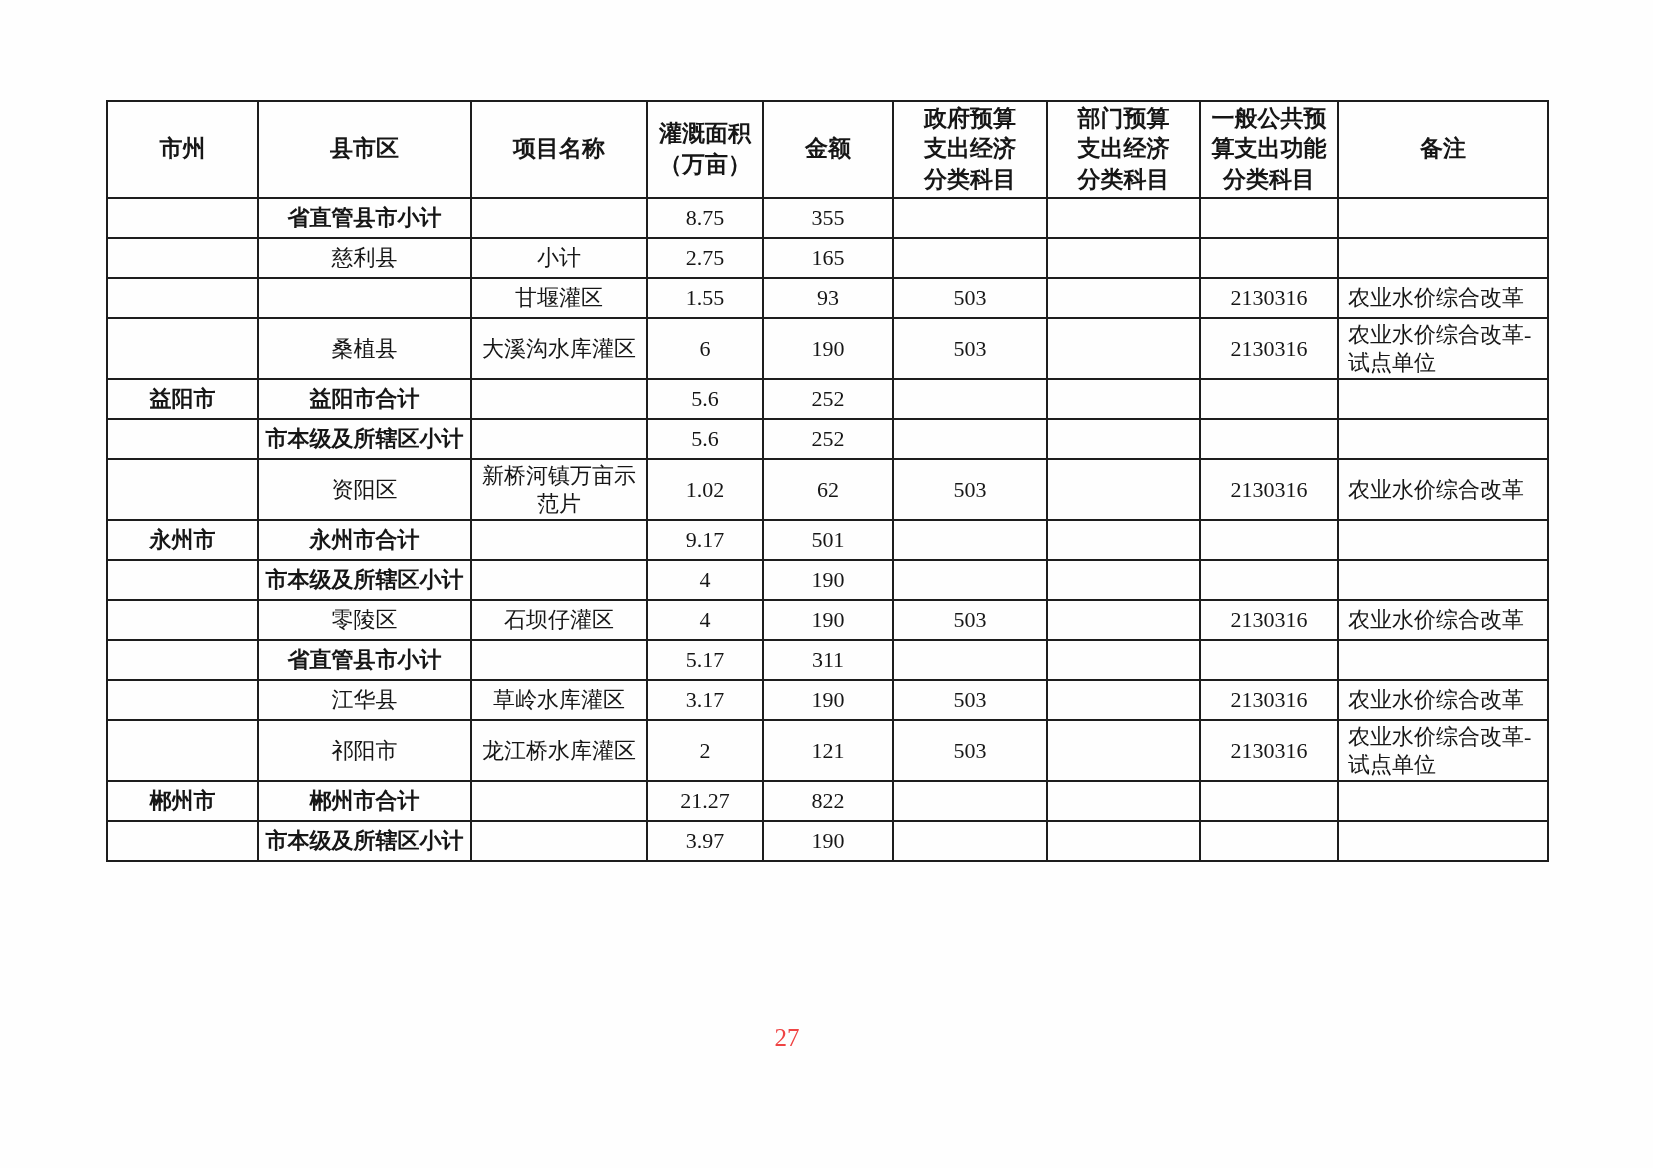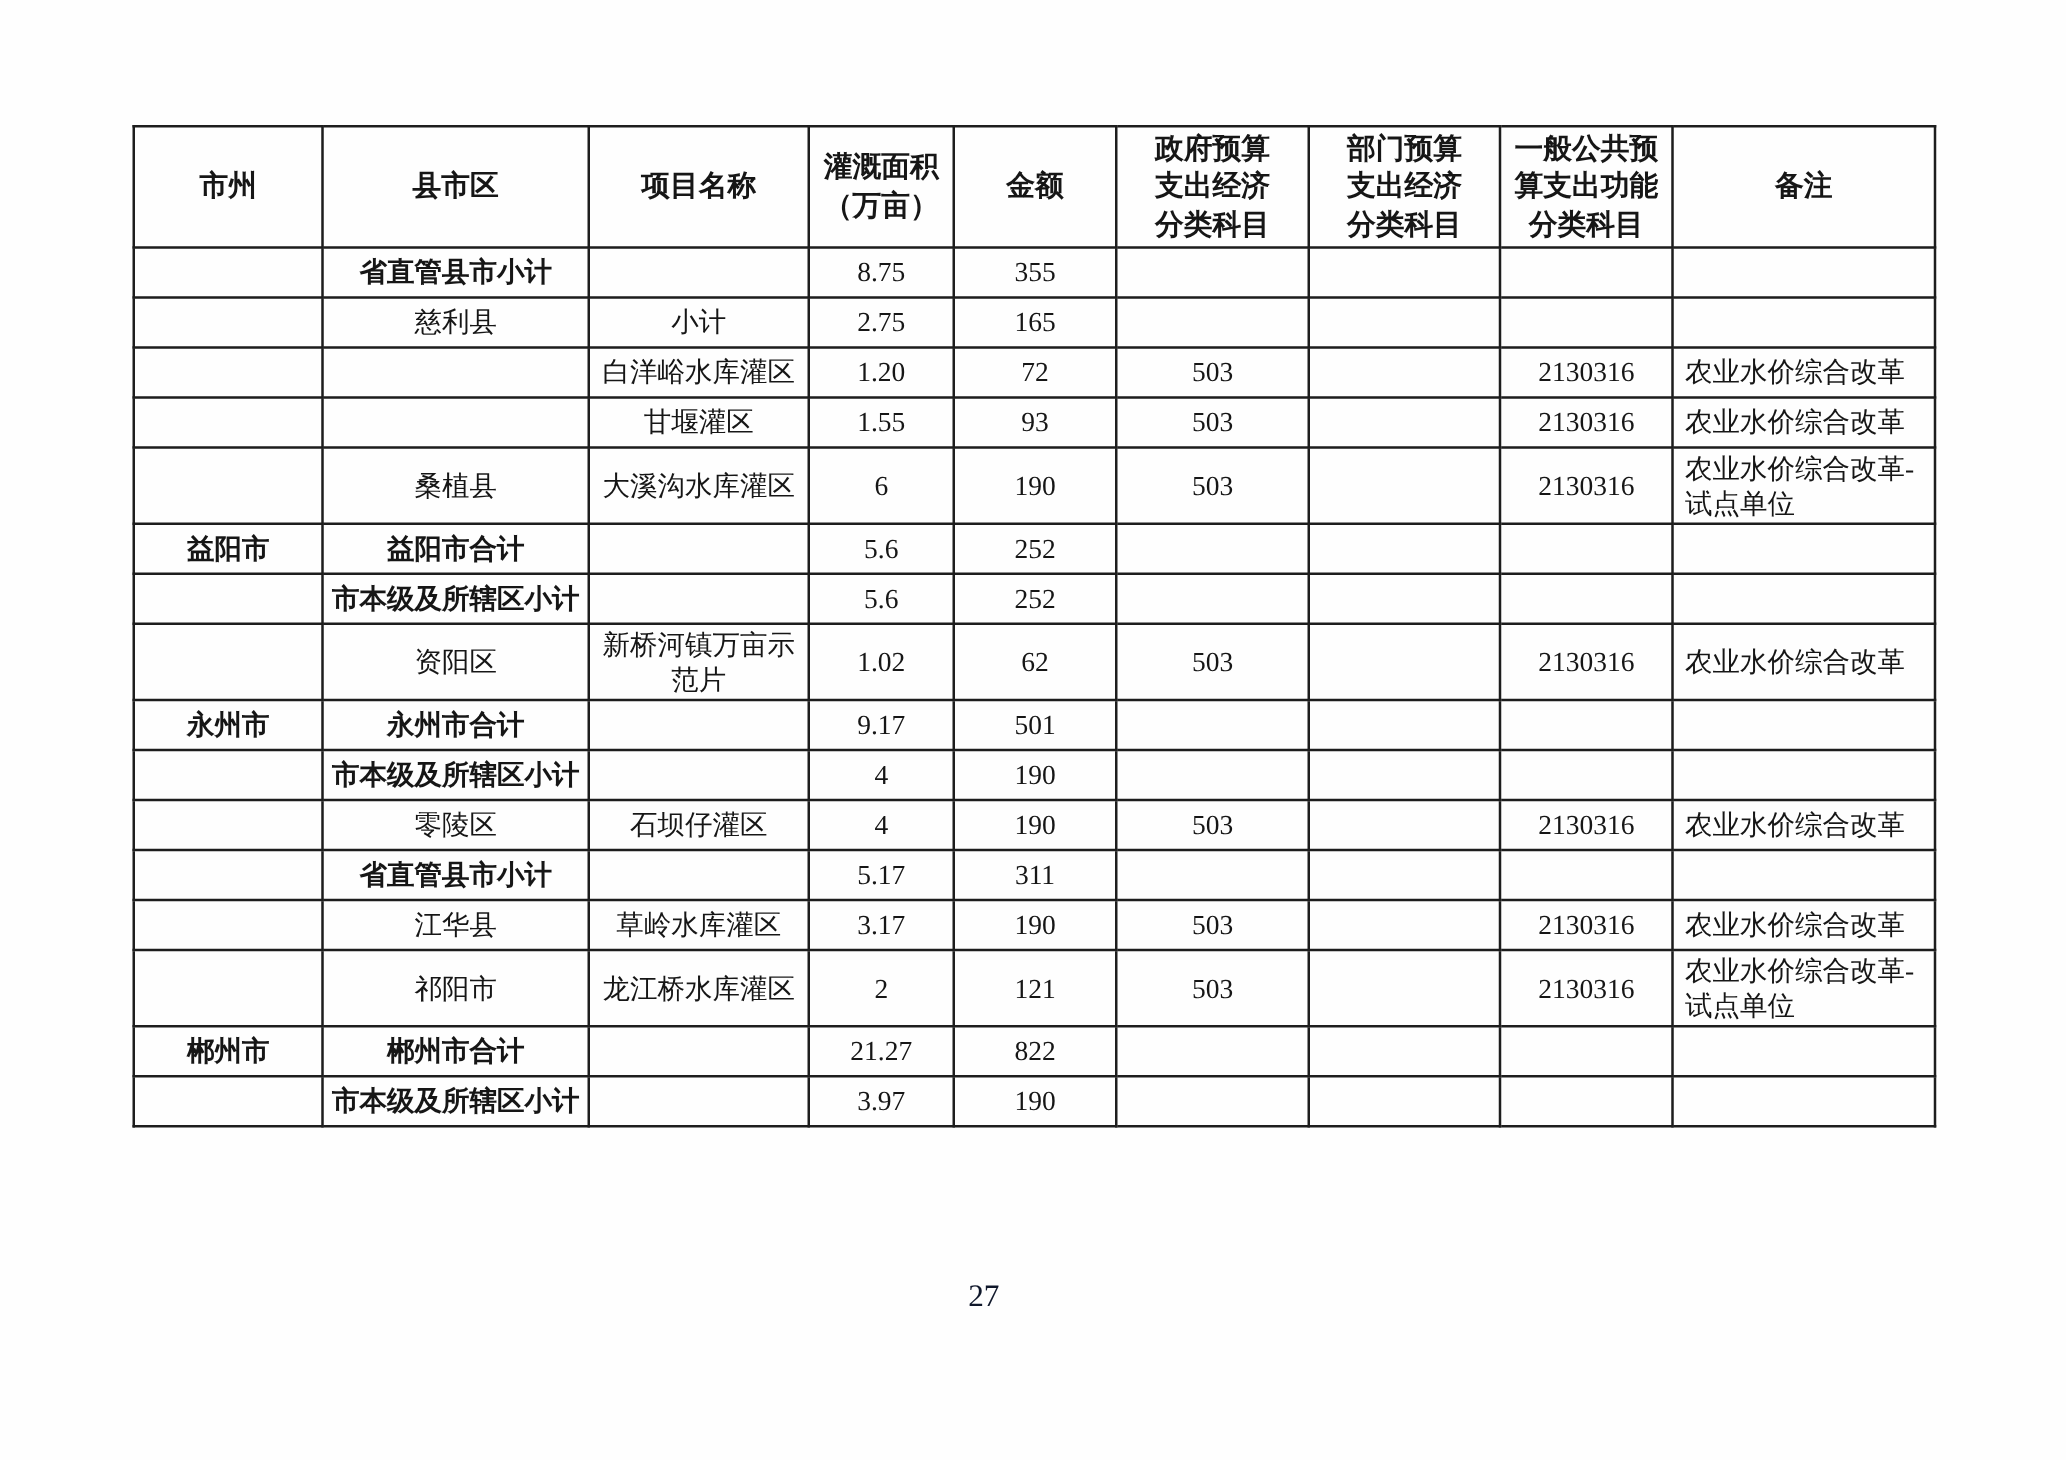--- a/index.html
+++ b/index.html
@@ -59,21 +59,21 @@
   .doc-table tr.subtotal-row td:nth-child(2) {
     font-weight: bold;
   }
   .page-number {
     position: absolute;
     top: 1024px;
     left: 0;
     width: 1574px;
     text-align: center;
     font-size: 25px;
-    color: #0f172a;
+    color: #ef4444;
   }
 </style>
 </head>
 <body>
 
 <table class="doc-table">
   <colgroup>
     <col style="width:151px">
     <col style="width:213px">
     <col style="width:176px">
@@ -123,31 +123,20 @@
         <td>2.75</td>
         <td>165</td>
         <td></td>
         <td></td>
         <td></td>
         <td class="remark"></td>
       </tr>
       <tr>
         <td></td>
         <td></td>
-        <td>白洋峪水库灌区</td>
-        <td>1.20</td>
-        <td>72</td>
-        <td>503</td>
-        <td></td>
-        <td>2130316</td>
-        <td class="remark">农业水价综合改革</td>
-      </tr>
-      <tr>
-        <td></td>
-        <td></td>
         <td>甘堰灌区</td>
         <td>1.55</td>
         <td>93</td>
         <td>503</td>
         <td></td>
         <td>2130316</td>
         <td class="remark">农业水价综合改革</td>
       </tr>
       <tr class="tall-row">
         <td></td>

